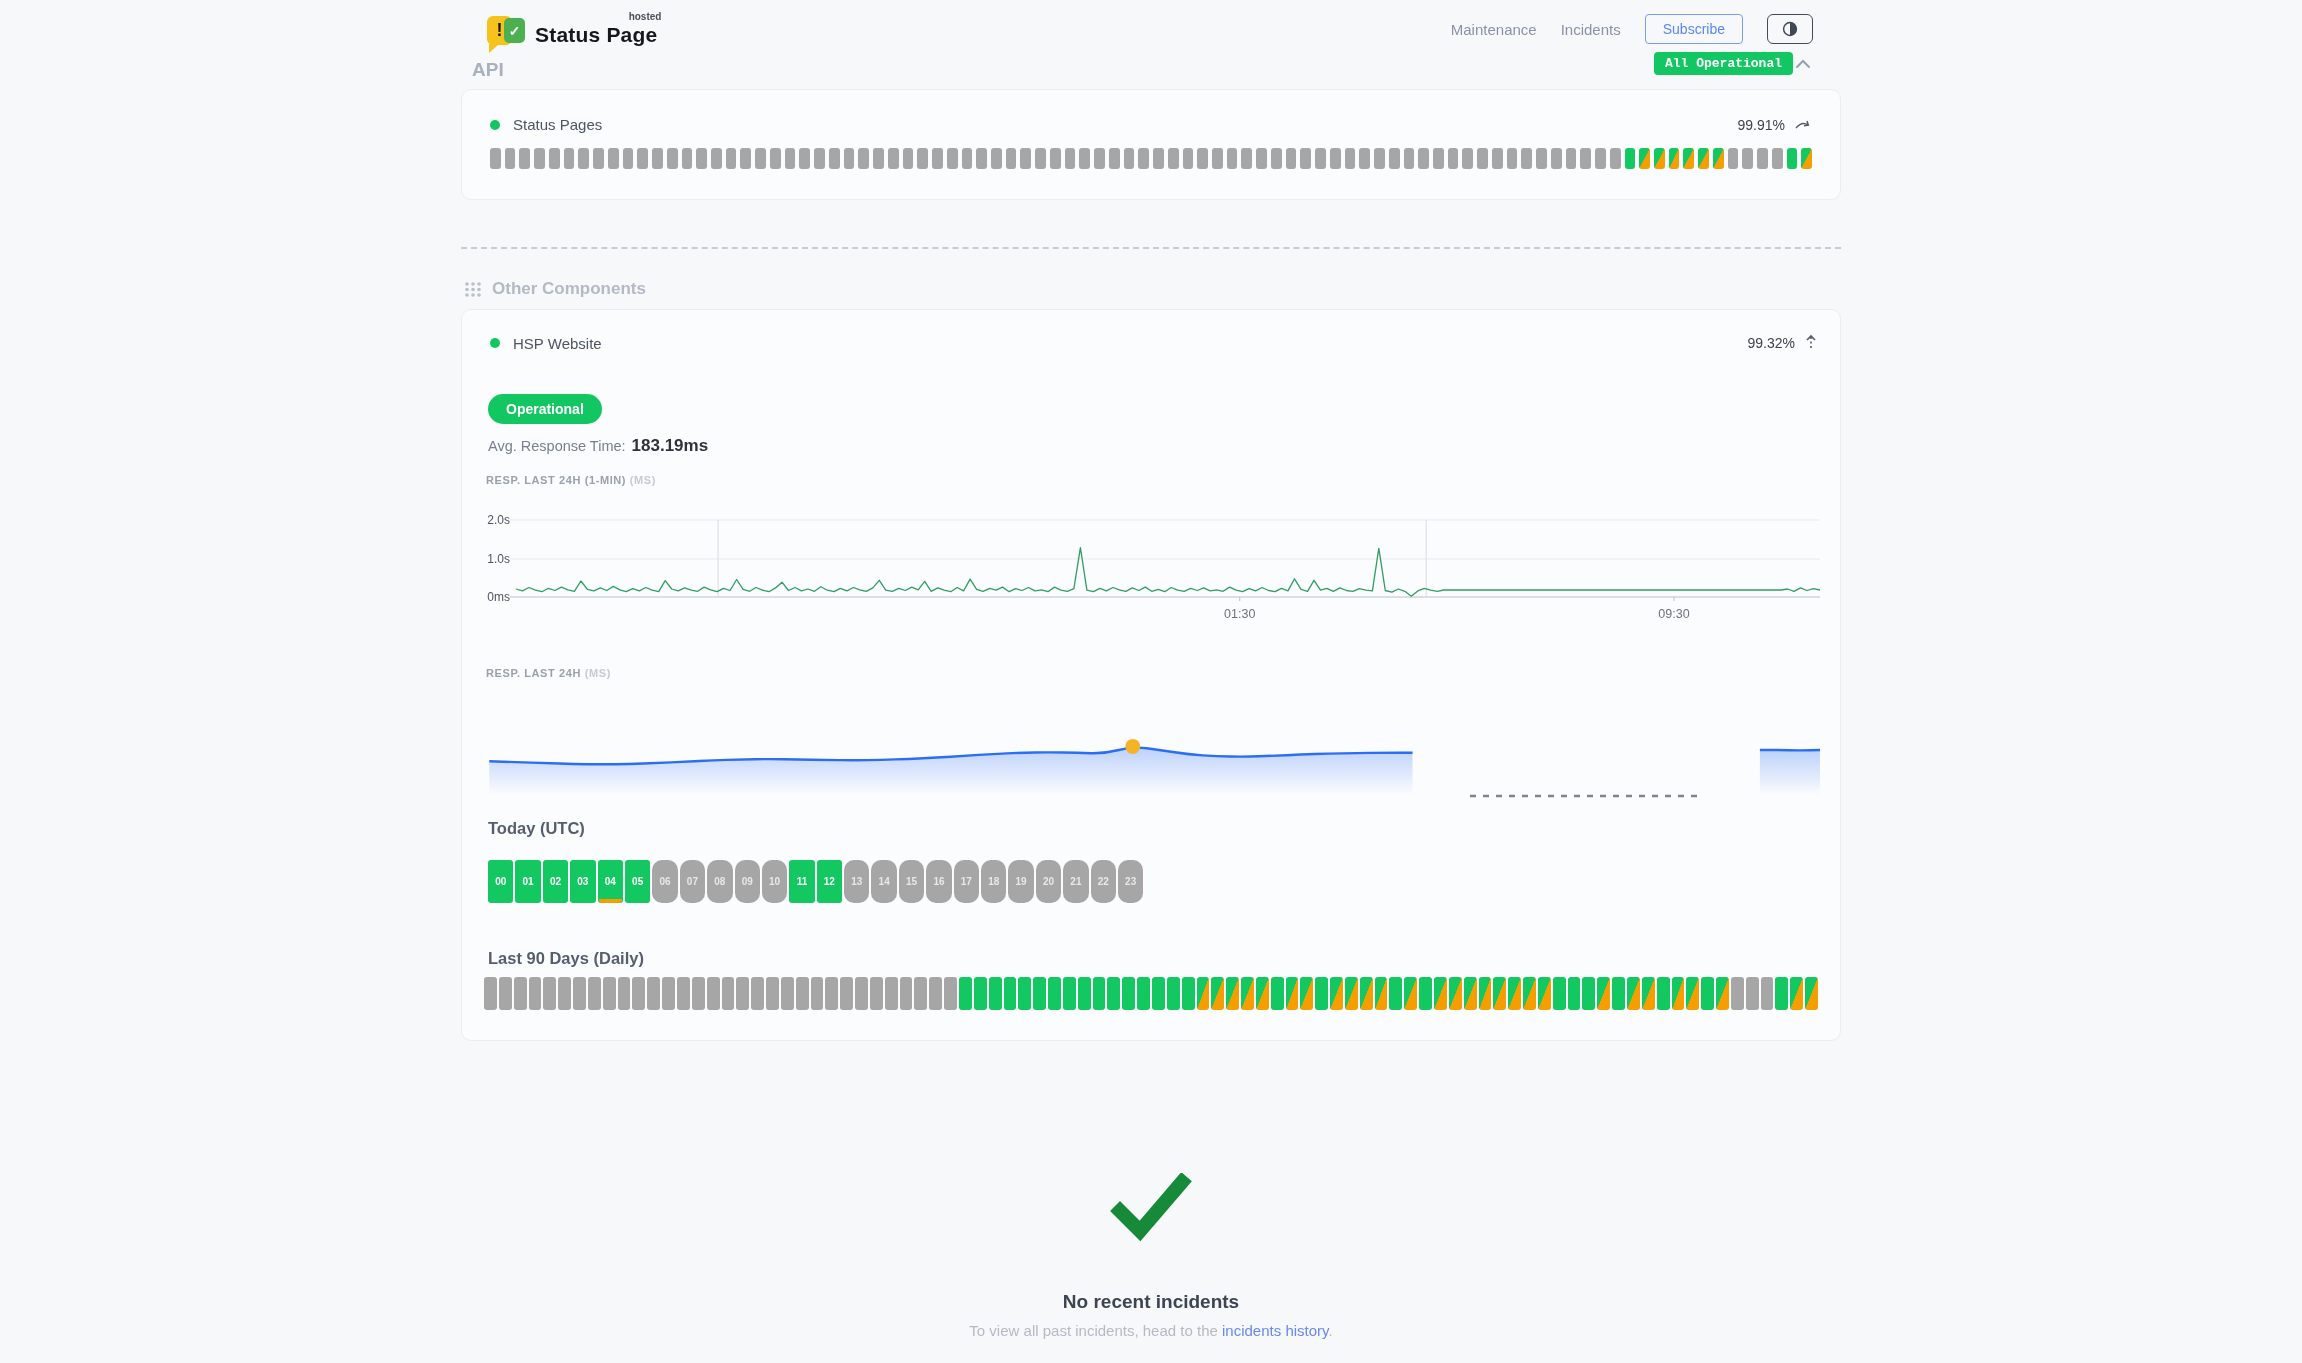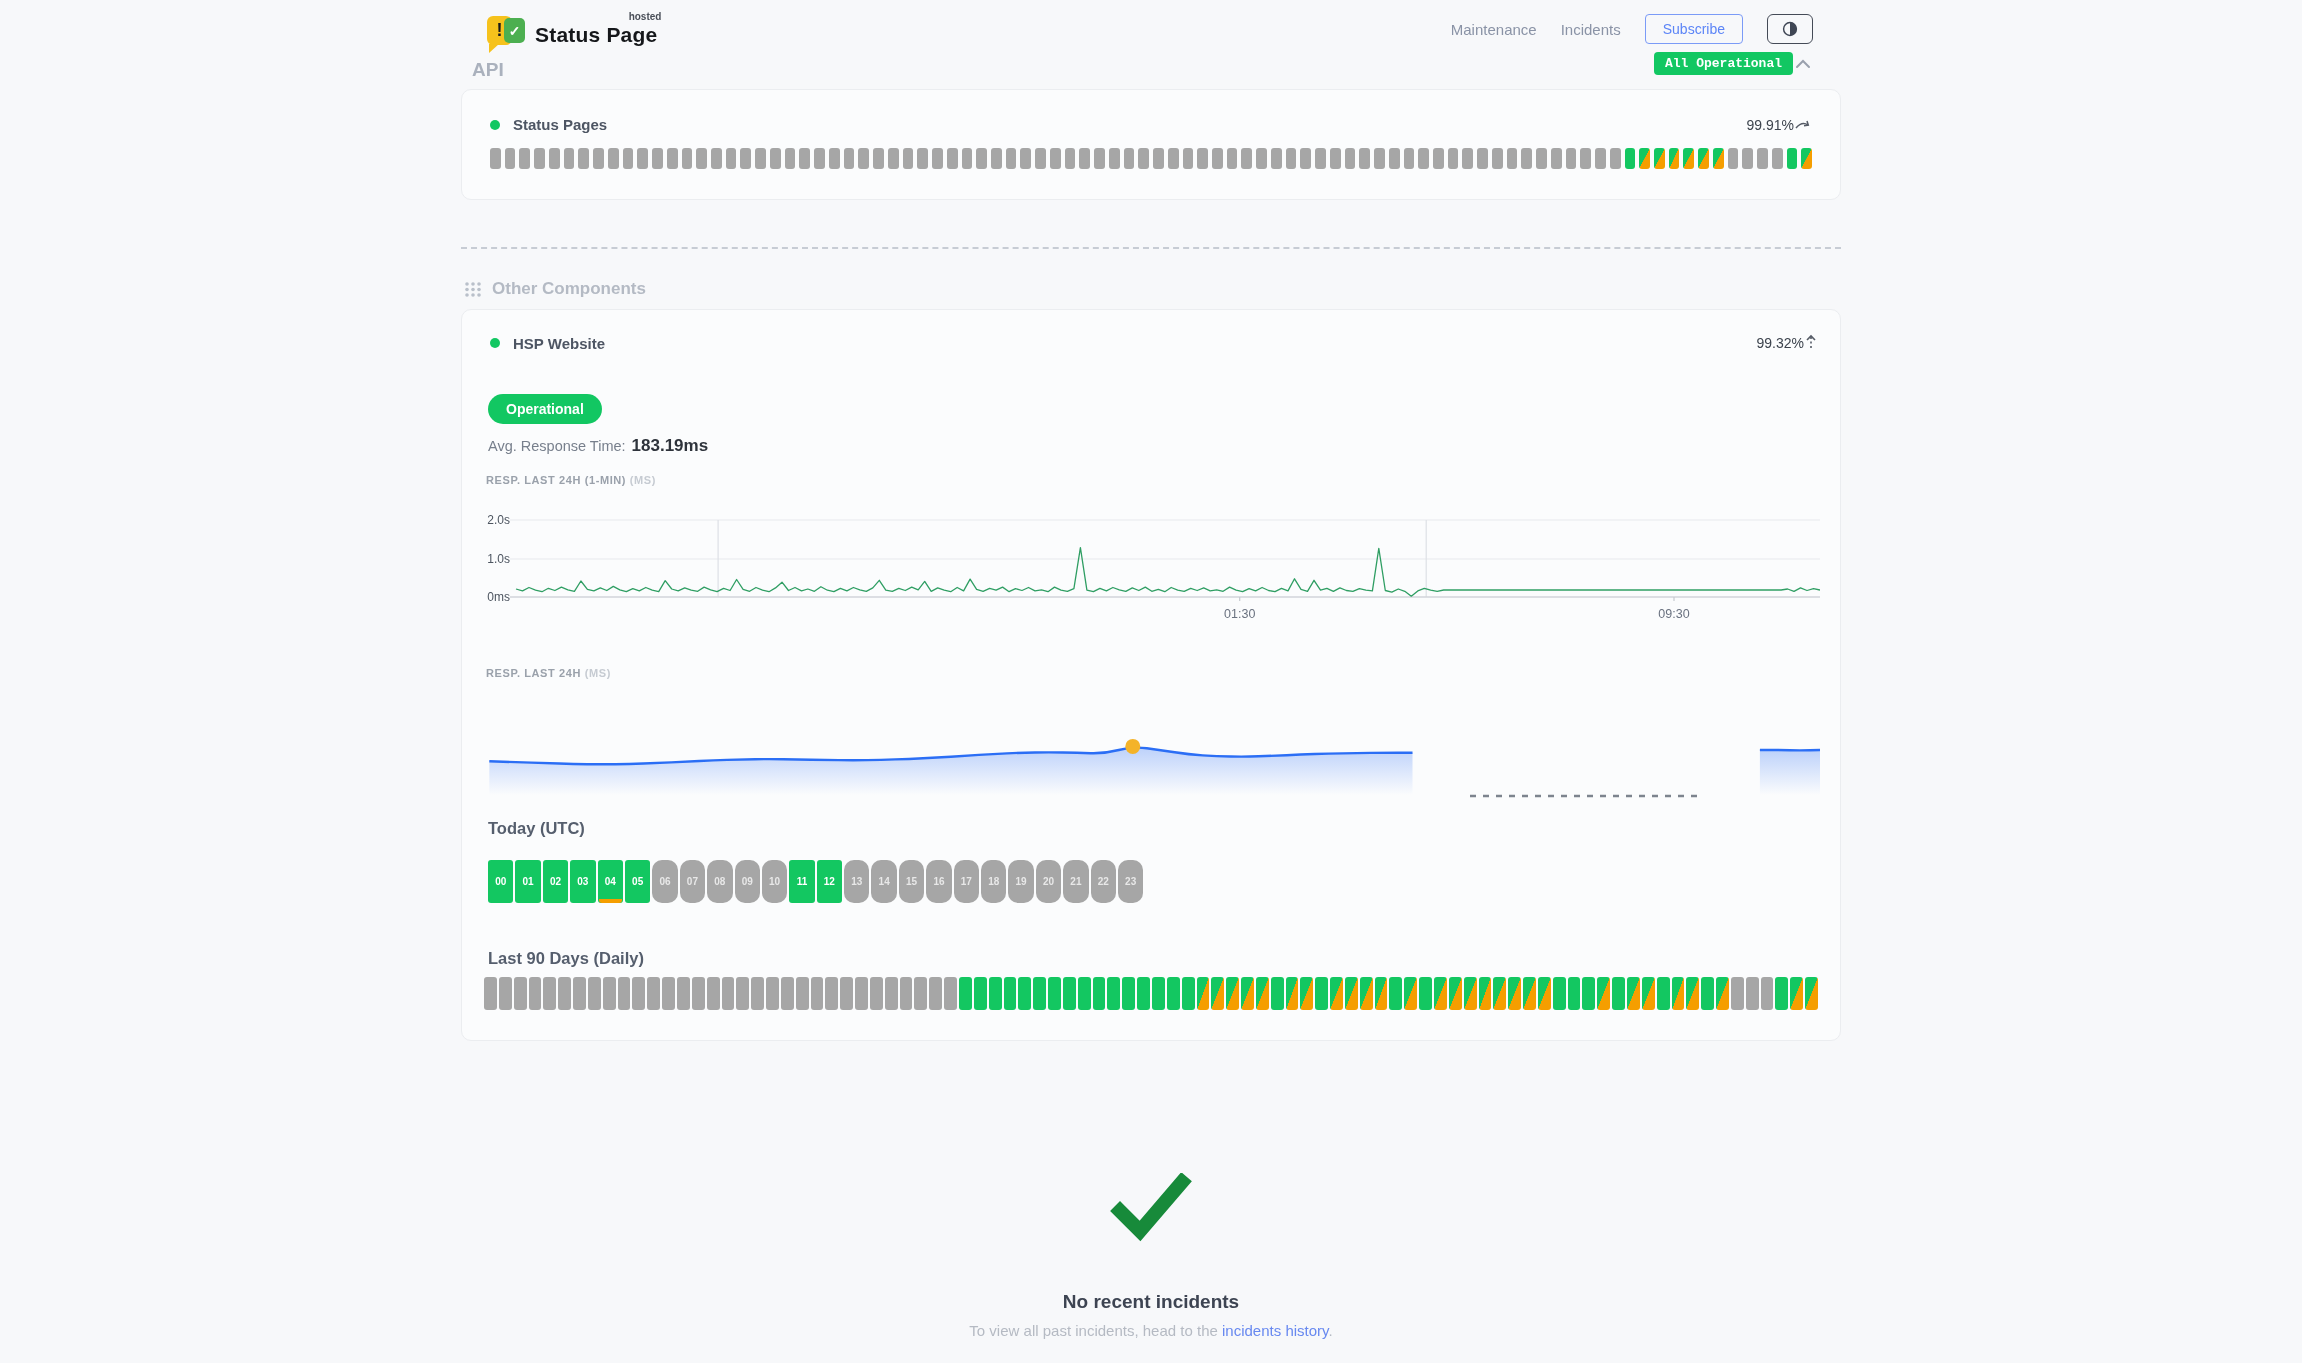--- a/index.html
+++ b/index.html
@@ -28,22 +28,22 @@
   .section-label{font-size:19px;color:#aab1bd;margin:-16px 0 0 11px;font-weight:600;}
 
   
   .card{background:#fbfcfd;border:1px solid #ebedf0;border-radius:10px;}
   .card-api{margin-top:8px;padding:26px 28px 30px 28px;}
   .card-main{margin-top:10px;padding:24px 22px 30px 22px;}
 
   .component-row{display:flex;justify-content:space-between;align-items:center;}
   .comp-left{display:flex;align-items:center;gap:13px;}
   .dot{width:10px;height:10px;border-radius:50%;background:#12c762;}
-  .comp-name{font-size:15px;color:#4d5563;font-weight:700;}
-  .comp-right{display:flex;align-items:center;gap:0;}
+  .comp-name{font-size:15px;color:#4d5563;font-weight:400;}
+  .comp-right{display:flex;align-items:center;gap:9px;}
   .pct{font-size:14px;color:#3c434d;}
 
   .bars-row{display:flex;gap:4px;margin-top:15px;height:21px;}
   .days-row{display:flex;gap:2px;margin-top:9px;height:33px;}
   .bar{flex:1;border-radius:3px;}
   .bar.n{background:#a6a6a6;}
   .bar.u{background:#13c761;}
   .bar.p{background:linear-gradient(to bottom right,#13c761 49.5%,#f59e00 50.5%);}
 
   .dashed-sep{border:none;border-top:2px dashed #c7ccd4;margin-top:47px;}

